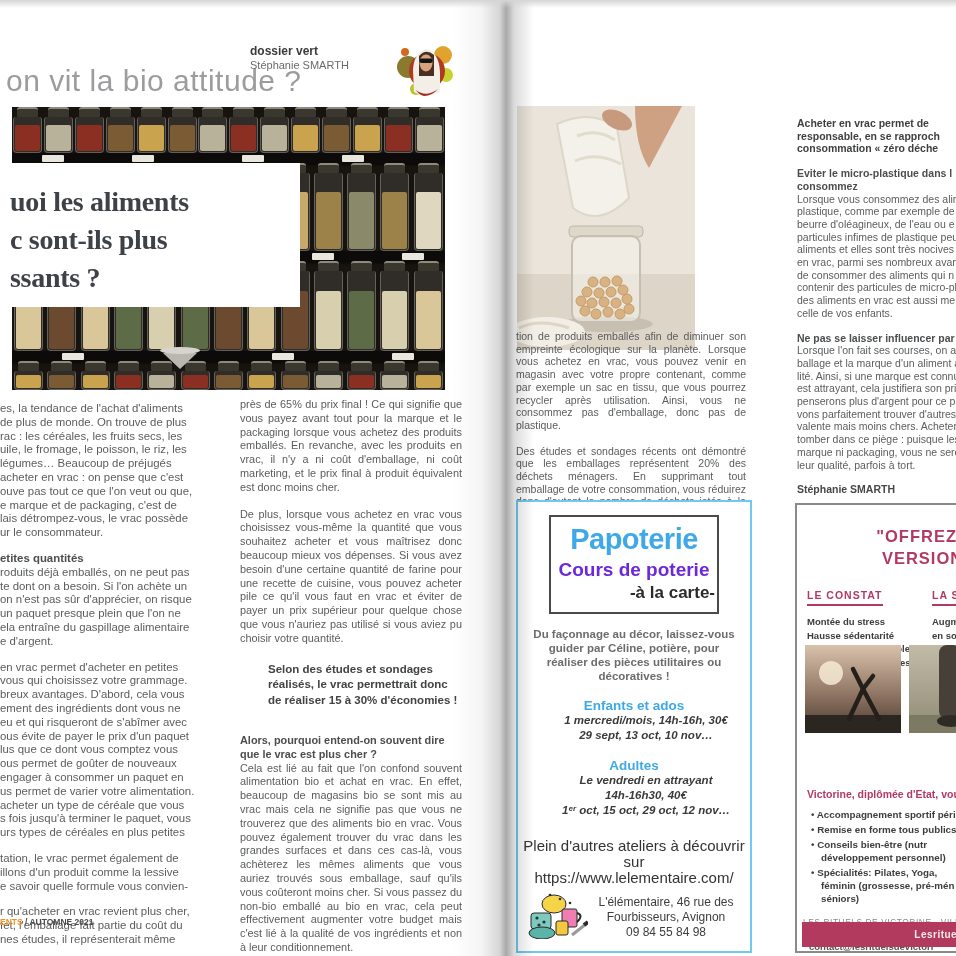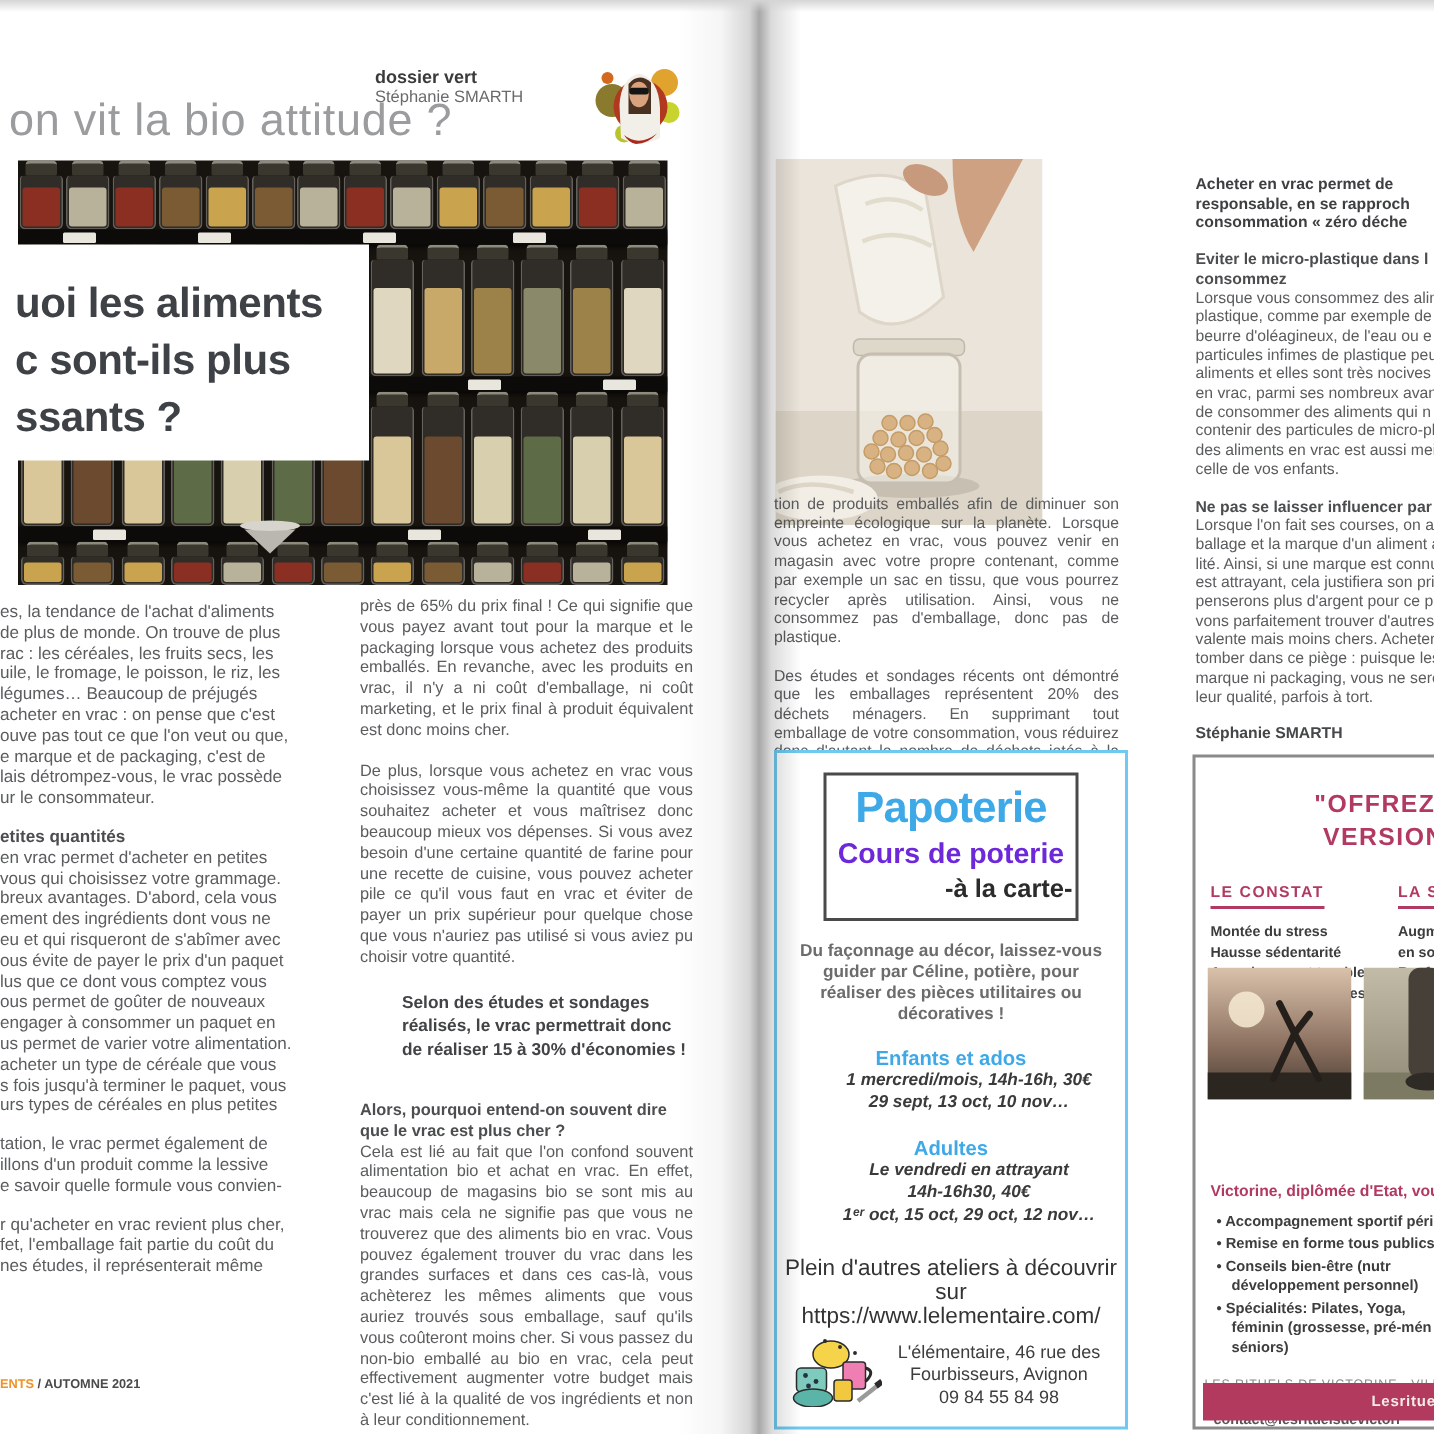--- a/index.html
+++ b/index.html
@@ -29,22 +29,22 @@
   .jar .fill{position:absolute;left:1px;right:1px;bottom:1px;height:74%;border-radius:2px;}
   .shelf{position:absolute;left:0;width:100%;height:10px;background:#0c0b09;
       box-shadow:0 2px 3px rgba(0,0,0,.6);}
   .s1{top:46px;} .s2{top:144px;} .s3{top:244px;}
   .label{position:absolute;top:2px;height:7px;width:22px;background:#e9e6dd;border-radius:1px;}
   .funnel{position:absolute;left:148px;top:246px;width:40px;height:26px;}
   .funnel .cone{width:0;height:0;border-left:17px solid transparent;border-right:17px solid transparent;
       border-top:16px solid #b9b7b0;margin:0 auto;}
   .funnel .rim{width:40px;height:7px;background:#d6d4cc;border-radius:50%;margin:-22px auto 0;}
   
-  .headline-box{position:absolute;left:0;top:163px;width:246px;height:144px;background:#fff;
-      box-sizing:border-box;padding:20px 0 0 10px;z-index:5;}
+  .headline-box{position:absolute;left:0;top:163px;width:300px;height:144px;background:#fff;
+      box-sizing:border-box;padding:20px 0 0 10px;z-index:5;font-family:Liberation Serif, serif;}
   .headline{font-size:28px;font-weight:bold;color:#3e4246;line-height:38px;
       white-space:pre-line;letter-spacing:-.3px;}
   
   .pre{white-space:pre;}
   .lp-col1{position:absolute;left:0;top:402px;width:228px;font-size:11.4px;line-height:13.8px;}
   .lp-col1 p{margin:0 0 12px 0;}
   .lp-col2{position:absolute;left:240px;top:398px;width:222px;font-size:10.9px;line-height:13.8px;}
   .lp-col2 p{margin:0 0 13px 0;text-align:justify;}
   h4.sub{margin:0;font-size:inherit;font-weight:bold;color:#4b4d4f;}
   .callout{font-size:11.5px;font-weight:bold;color:#414345;line-height:15.5px;
@@ -480,20 +480,26 @@
 de plus de monde. On trouve de plus
 rac : les céréales, les fruits secs, les
 uile, le fromage, le poisson, le riz, les
 légumes… Beaucoup de préjugés
 acheter en vrac : on pense que c'est
 ouve pas tout ce que l'on veut ou que,
 e marque et de packaging, c'est de
 lais détrompez-vous, le vrac possède
 ur le consommateur.</p>
   <h4 class="sub">etites quantités</h4>
+  <p class="pre">roduits déjà emballés, on ne peut pas
+te dont on a besoin. Si l'on achète un
+on n'est pas sûr d'apprécier, on risque
+un paquet presque plein que l'on ne
+ela entraîne du gaspillage alimentaire
+e d'argent.</p>
   <p class="pre">en vrac permet d'acheter en petites
 vous qui choisissez votre grammage.
 breux avantages. D'abord, cela vous
 ement des ingrédients dont vous ne
 eu et qui risqueront de s'abîmer avec
 ous évite de payer le prix d'un paquet
 lus que ce dont vous comptez vous
 ous permet de goûter de nouveaux
 engager à consommer un paquet en
 us permet de varier votre alimentation.

